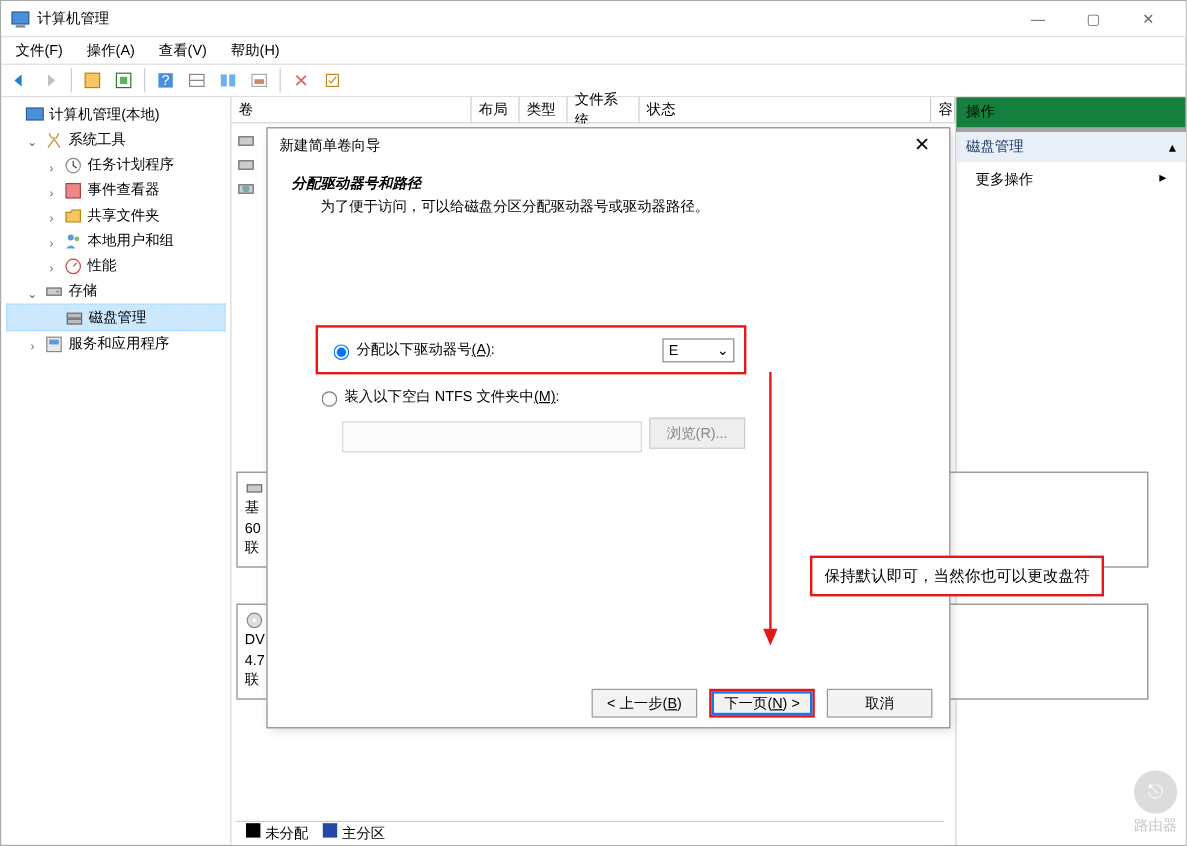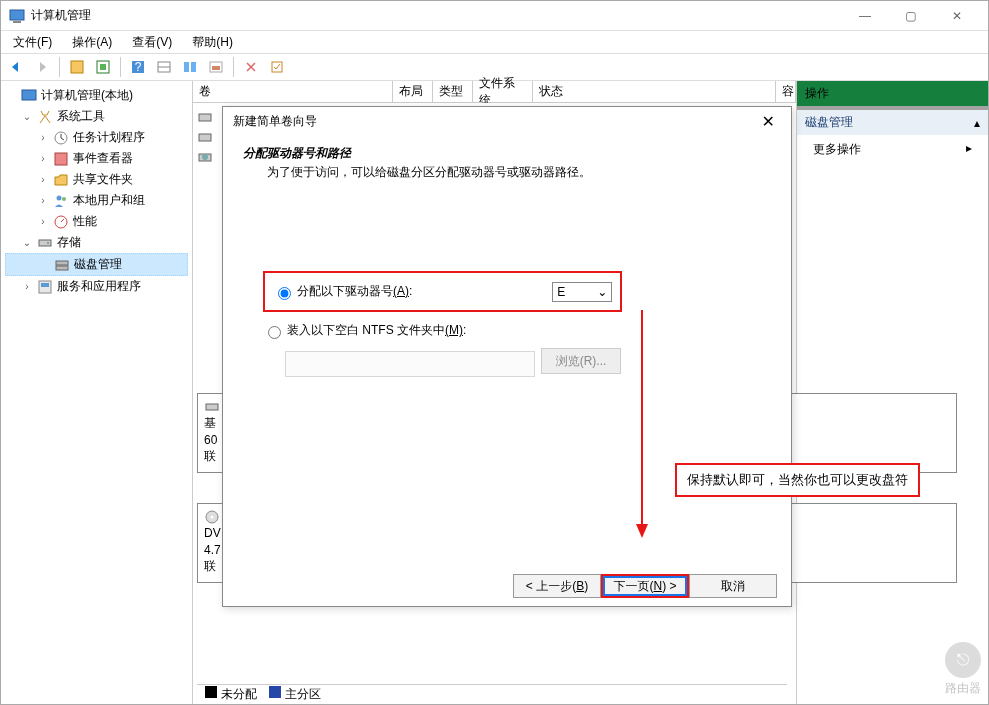--- a/index.html
+++ b/index.html
@@ -14,21 +14,21 @@
   .menubar { height: 22px; display: flex; align-items: center; padding: 0 8px; gap: 12px; }
   .menubar span { padding: 12px 4px; }
   
   .toolbar { height: 28px; border-top: 1px solid #ddd; border-bottom: 1px solid #ddd; display: flex; align-items: center; padding: 0 4px; gap: 4px; }
   .toolbar .tbtn { width: 22px; height: 22px; display: flex; align-items: center; justify-content: center; border: 1px solid transparent; }
   .toolbar .sep { width: 1px; height: 20px; background: #ccc; margin: 0 2px; }
   
   .content { flex: 1; display: flex; min-height: 0; }
   
   .tree-panel { width: 192px; border-right: 1px solid #ccc; padding: 4px; overflow: auto; }
-  .tree-item { display: flex; align-items: center; padding: 2px 0; white-space: nowrap; }
+  .tree-item { display: flex; align-items: flex-end; padding: 2px 0; white-space: nowrap; }
   .tree-item .expander { width: 12px; text-align: center; color: #666; font-size: 10px; }
   .tree-item .ticon { width: 16px; height: 16px; margin: 0 4px; display: inline-block; }
   .tree-item.selected { background: #cce8ff; border: 1px dotted #99d1ff; }
   .indent-0 { padding-left: 0; } .indent-1 { padding-left: 16px; } .indent-2 { padding-left: 32px; }
   
   .main-panel { flex: 1; display: flex; flex-direction: column; min-width: 0; }
   .list-header { height: 22px; border-bottom: 1px solid #ccc; display: flex; background: #fff; }
   .list-header .col { border-right: 1px solid #ccc; padding: 2px 6px; display: flex; align-items: center; }
   
   .main-body { flex: 1; position: relative; background: #fff; }
@@ -56,21 +56,21 @@
   .radio-row { display: flex; align-items: center; margin: 6px 0; }
   .radio-row input[type=radio] { margin-right: 6px; }
   .underline { text-decoration: underline; }
   
   .highlight-box { border: 2px solid #e81717; padding: 4px 8px; display: inline-flex; align-items: center; }
   .drive-select { width: 60px; height: 20px; border: 1px solid #888; padding: 0 4px; display: flex; align-items: center; justify-content: space-between; background: #fff; margin-left: 140px; }
   
   .ntfs-input { width: 250px; height: 26px; border: 1px solid #d8d8d8; background: #fbfbfb; margin-left: 22px; margin-top: 6px; }
   .browse-btn { width: 80px; height: 26px; border: 1px solid #ccc; background: #eee; color: #888; margin-left: 6px; }
   
-  .wizard-footer { height: 40px; padding-right: 14px; display: flex; justify-content: flex-end; align-items: center; }
+  .wizard-footer { height: 40px; padding-right: 14px; display: flex; justify-content: flex-end; align-items: center; gap: 10px; }
   .wbtn { min-width: 88px; height: 24px; border: 1px solid #999; background: #f3f3f3; padding: 0 10px; display: inline-flex; align-items: center; justify-content: center; }
   .wbtn.next-hl { border: 2px solid #e81717; outline: 2px solid #1a73e8; outline-offset: -4px; }
   
   .annotation { position: absolute; left: 675px; top: 463px; border: 2px solid #e81717; background: #fff; padding: 6px 10px; z-index: 20; font-size: 13px; }
   
   .arrow-svg { position: absolute; left: 632px; top: 310px; z-index: 15; pointer-events: none; }
   
   .watermark { position: absolute; right: 8px; bottom: 8px; opacity: 0.5; color: #888; font-size: 11px; z-index: 30; text-align: center; }
   .watermark .circle { width: 36px; height: 36px; border-radius: 50%; background: #bbb; margin: 0 auto 2px; display: flex; align-items: center; justify-content: center; color: #fff; font-size: 16px; }
 </style>

